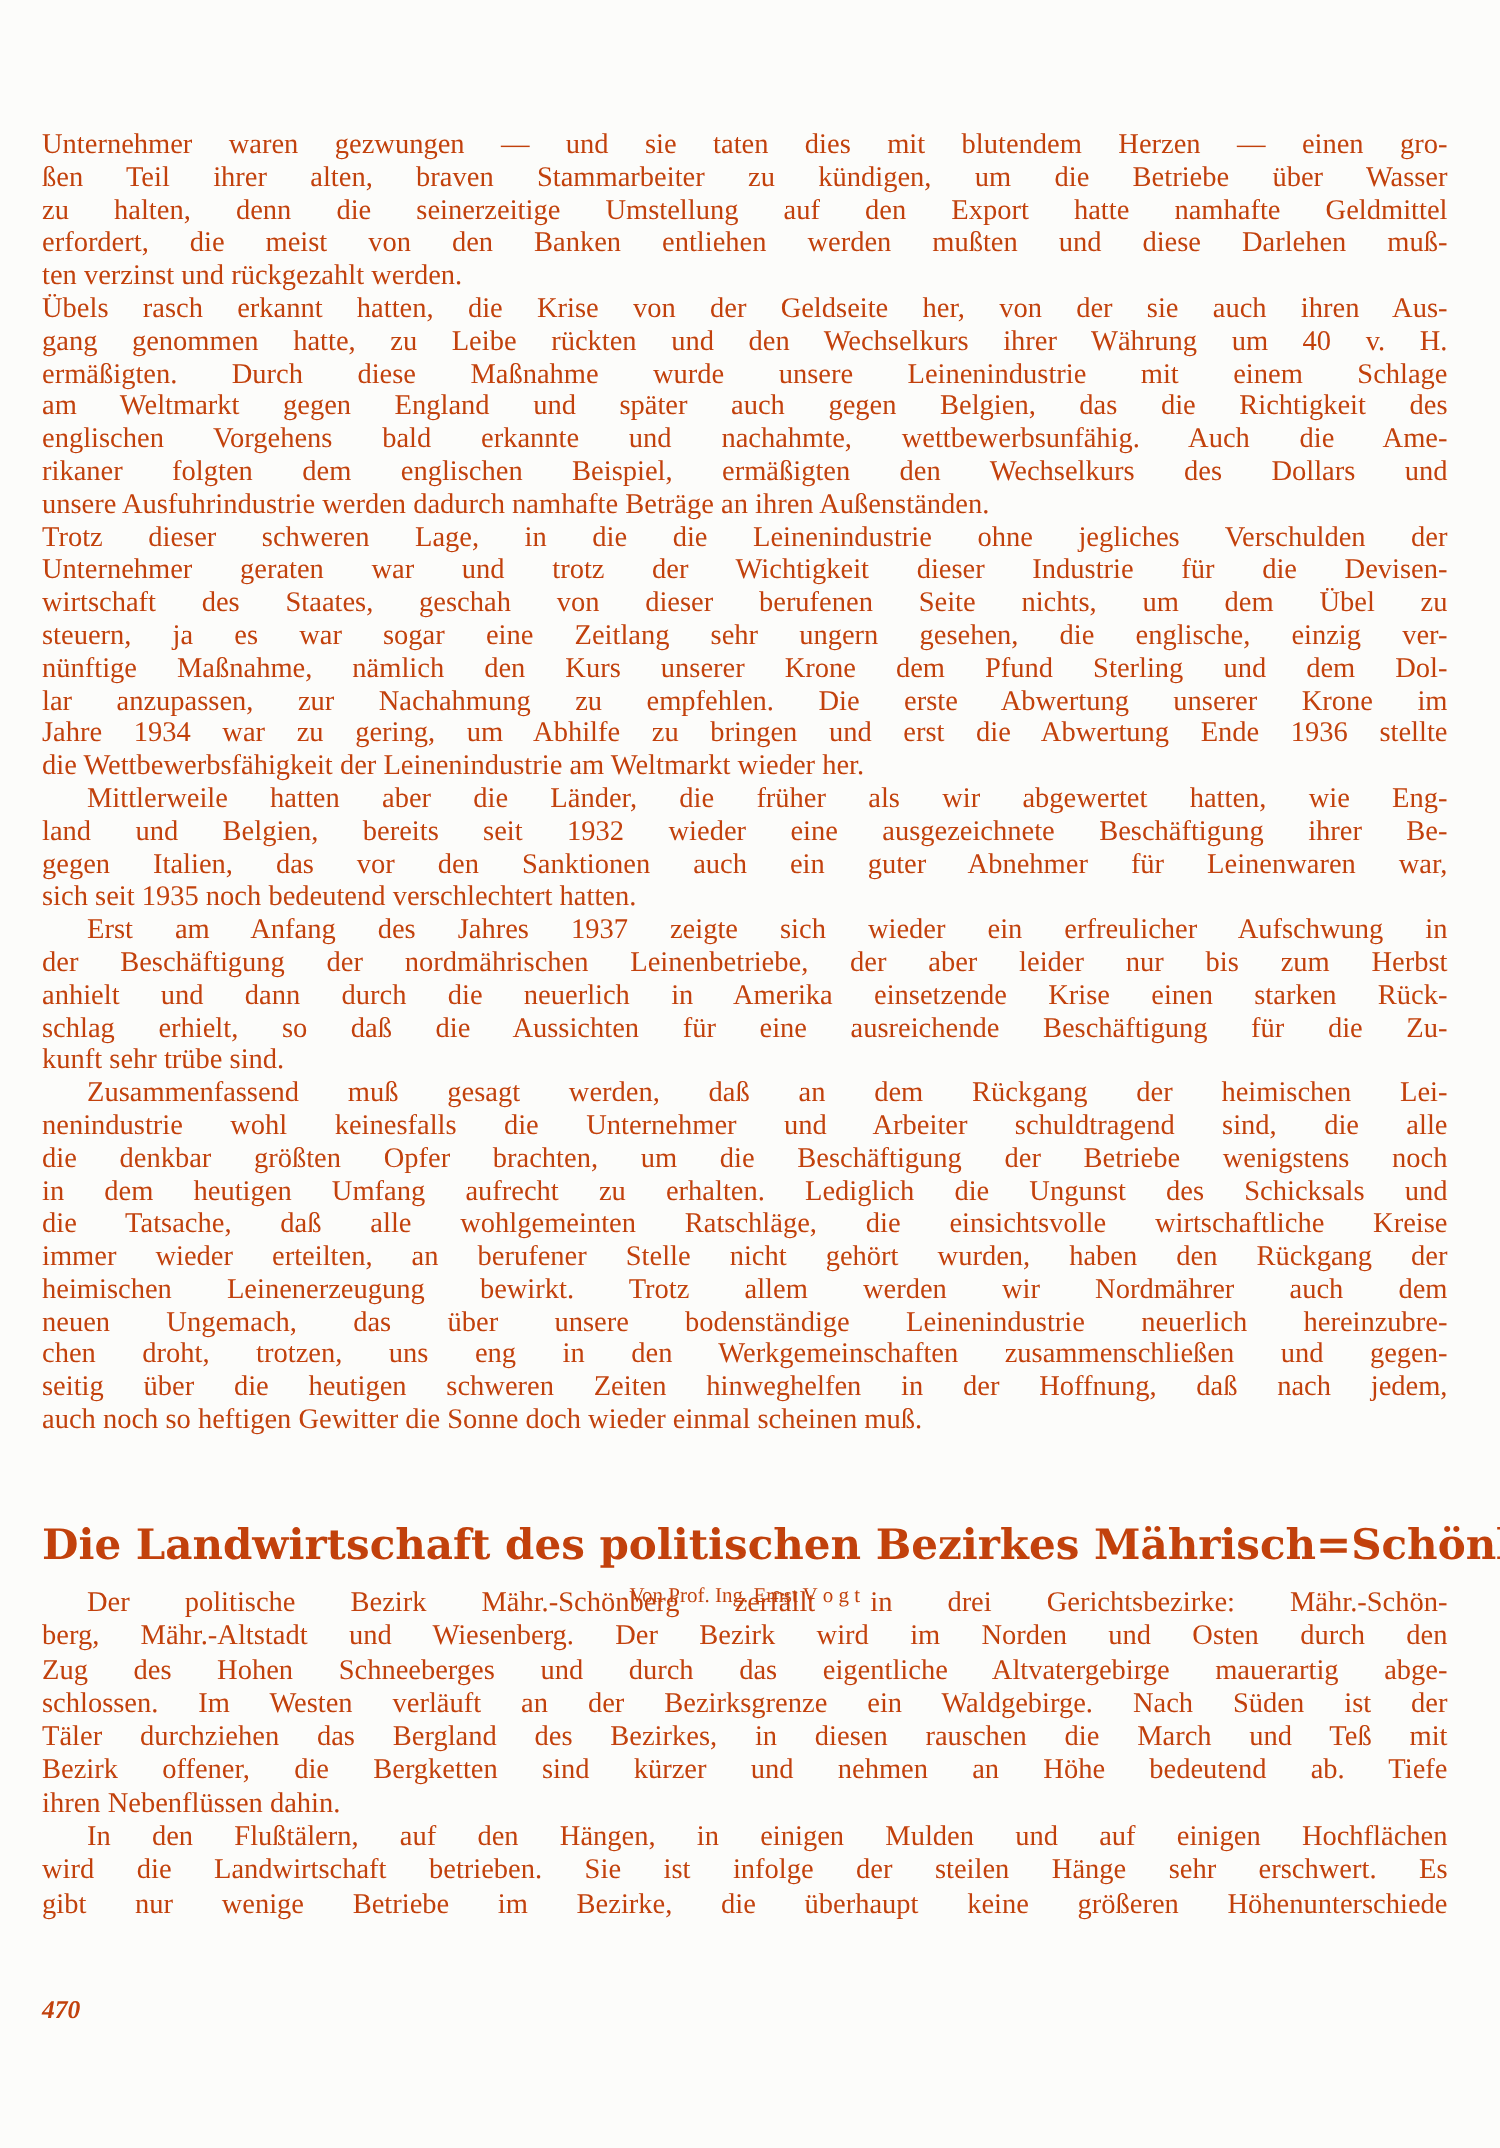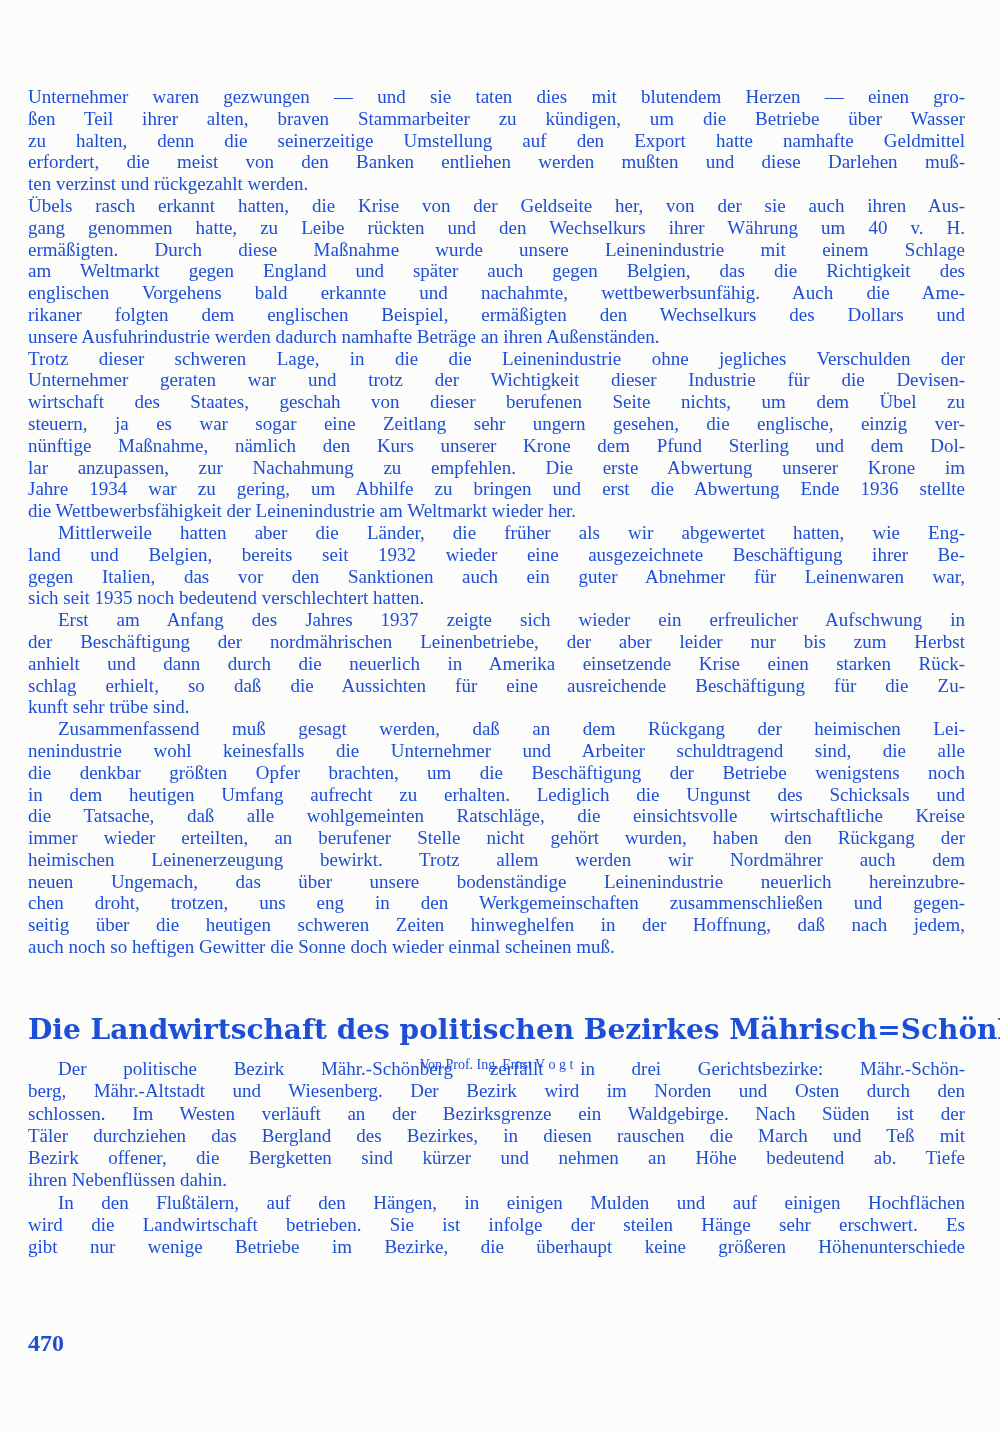--- a/index.html
+++ b/index.html
@@ -5,21 +5,21 @@
   html, body {
     margin: 0;
     padding: 0;
     background: #ffffff;
   }
   .page {
     position: relative;
     width: 1000px;
     height: 1432px;
     background: #fcfcfa;
-    color: #1d4ed8;
+    color: #c2410c;
     font-family: "Liberation Serif", serif;
     overflow: hidden;
   }
   .text-block {
     position: absolute;
     left: 28px;
     width: 937px;
     font-size: 19px;
     line-height: 21.8px;
   }
@@ -54,22 +54,23 @@
     top: 1057px;
     left: 28px;
     width: 937px;
     text-align: center;
     font-size: 14px;
   }
   .page-number {
     position: absolute;
     top: 1330px;
     left: 28px;
-    font-size: 24px;
+    font-size: 17px;
     font-weight: bold;
+    font-style: italic;
   }
 </style>
 </head>
 <body>
 
 <div class="page">
   <div class="text-block" id="part1">
       <div class="line fill">Unternehmer waren gezwungen — und sie taten dies mit blutendem Herzen — einen gro-</div>
       <div class="line fill">ßen Teil ihrer alten, braven Stammarbeiter zu kündigen, um die Betriebe über Wasser</div>
       <div class="line fill">zu halten, denn die seinerzeitige Umstellung auf den Export hatte namhafte Geldmittel</div>
@@ -109,20 +110,21 @@
       <div class="line fill">neuen Ungemach, das über unsere bodenständige Leinenindustrie neuerlich hereinzubre-</div>
       <div class="line fill">chen droht, trotzen, uns eng in den Werkgemeinschaften zusammenschließen und gegen-</div>
       <div class="line fill">seitig über die heutigen schweren Zeiten hinweghelfen in der Hoffnung, daß nach jedem,</div>
       <div class="line">auch noch so heftigen Gewitter die Sonne doch wieder einmal scheinen muß.</div>
     </div>
   <h1 class="heading">Die Landwirtschaft des politischen Bezirkes Mährisch=Schönberg</h1>
   <div class="byline">Von Prof. Ing. Ernst V o g t</div>
   <div class="text-block" id="part2">
       <div class="line fill ind">Der politische Bezirk Mähr.-Schönberg zerfällt in drei Gerichtsbezirke: Mähr.-Schön-</div>
       <div class="line fill">berg, Mähr.-Altstadt und Wiesenberg. Der Bezirk wird im Norden und Osten durch den</div>
+      <div class="line fill">Zug des Hohen Schneeberges und durch das eigentliche Altvatergebirge mauerartig abge-</div>
       <div class="line fill">schlossen. Im Westen verläuft an der Bezirksgrenze ein Waldgebirge. Nach Süden ist der</div>
       <div class="line fill">Täler durchziehen das Bergland des Bezirkes, in diesen rauschen die March und Teß mit</div>
       <div class="line fill">Bezirk offener, die Bergketten sind kürzer und nehmen an Höhe bedeutend ab. Tiefe</div>
       <div class="line">ihren Nebenflüssen dahin.</div>
       <div class="line fill ind">In den Flußtälern, auf den Hängen, in einigen Mulden und auf einigen Hochflächen</div>
       <div class="line fill">wird die Landwirtschaft betrieben. Sie ist infolge der steilen Hänge sehr erschwert. Es</div>
       <div class="line fill">gibt nur wenige Betriebe im Bezirke, die überhaupt keine größeren Höhenunterschiede</div>
     </div>
   <div class="page-number">470</div>
 </div>

